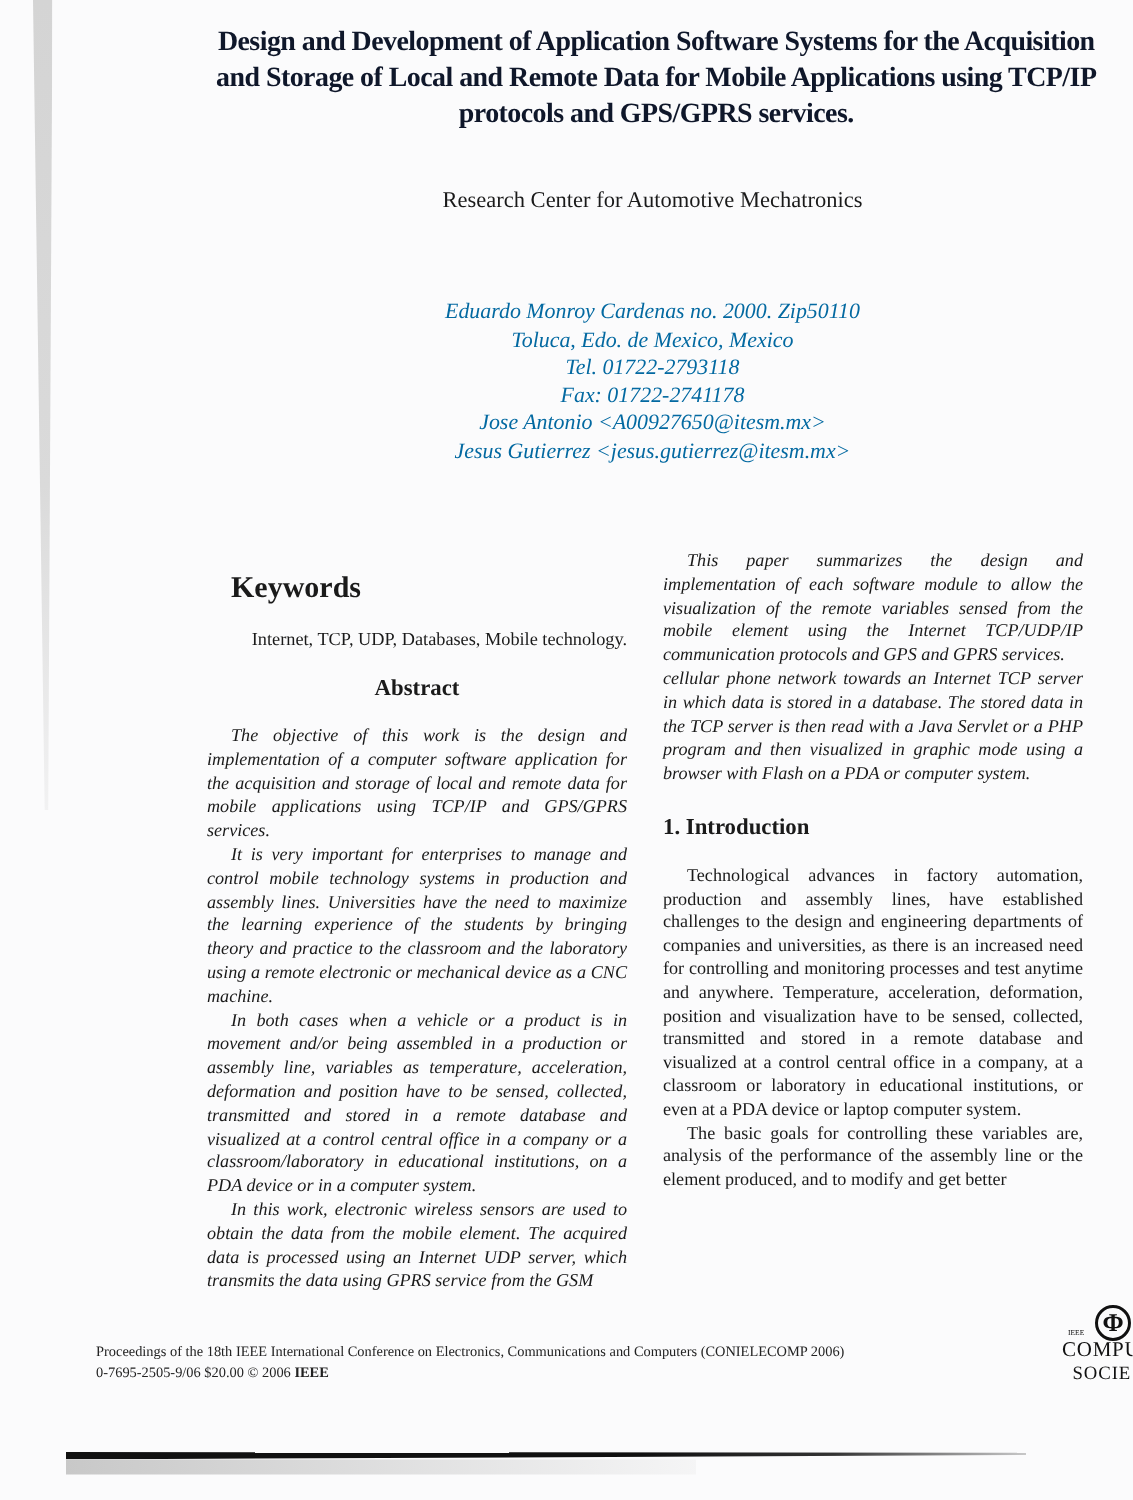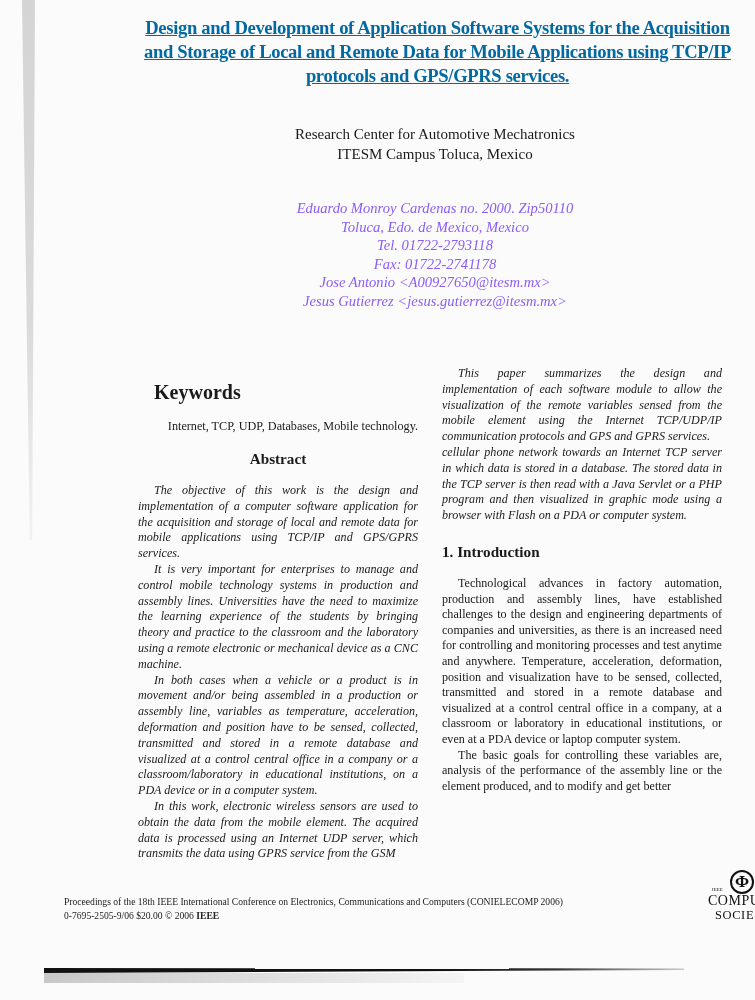--- a/index.html
+++ b/index.html
@@ -9,29 +9,29 @@
     font-family: "Liberation Serif", "DejaVu Serif", serif; color: #1a1a1a;
   }
   .scan-strip {
     position: absolute; left: 22px; top: 0; width: 13px; height: 540px;
     background: linear-gradient(to bottom, #d4d4d4 0%, #dadada 60%, rgba(220,220,220,0.3) 100%);
     clip-path: polygon(0 0, 100% 0, 78% 100%, 60% 100%);
   }
   .title {
     position: absolute; left: 135px; top: 16px; width: 605px;
     text-align: center; font-weight: bold; font-size: 18.6px; line-height: 24px;
-    letter-spacing: -0.35px; color: #0369a1; text-decoration: underline;
+    letter-spacing: -0.35px; color: #0f172a;
   }
   .authors {
     position: absolute; left: 140px; top: 125px; width: 590px;
     text-align: center; font-size: 15px; line-height: 19.5px; color: #1a1a1a;
   }
   .address {
     position: absolute; left: 200px; top: 199px; width: 470px;
-    text-align: center; font-style: italic; font-size: 14.6px; line-height: 18.6px; color: #8b5cf6;
+    text-align: center; font-style: italic; font-size: 14.6px; line-height: 18.6px; color: #0369a1;
   }
   .col { position: absolute; width: 280px; text-align: justify; }
   .col-left { left: 138px; top: 366px; }
   .col-right { left: 442px; top: 366px; }
   h2.kw { margin: 16px; font-size: 20px; font-weight: bold; line-height: 20px; }
   .kw-text { margin: 0 0 15px 16px; font-size: 12.2px; line-height: 16px; text-align: right; }
   h2.abs { margin: 11px 0 14px 0; font-size: 15.2px; font-weight: bold; text-align: center; line-height: 20px; }
   p.it {
     margin: 0; font-style: italic; font-size: 12.1px; line-height: 15.8px; text-indent: 16px;
     text-align: justify;
@@ -73,21 +73,20 @@
 <div class="scan-strip"></div>
 
 <div class="title">
   <div>Design and Development of Application Software Systems for the Acquisition</div>
   <div>and Storage of Local and Remote Data for Mobile Applications using TCP/IP</div>
   <div>protocols and GPS/GPRS services.</div>
 </div>
 
 <div class="authors">
   <div>Research Center for Automotive Mechatronics</div>
-  <div>ITESM Campus Toluca, Mexico</div>
 </div>
 
 <div class="address">
   <div>Eduardo Monroy Cardenas no. 2000. Zip50110</div>
   <div>Toluca, Edo. de Mexico, Mexico</div>
   <div>Tel. 01722-2793118</div>
   <div>Fax: 01722-2741178</div>
   <div>Jose Antonio &lt;A00927650@itesm.mx&gt;</div>
   <div>Jesus Gutierrez &lt;jesus.gutierrez@itesm.mx&gt;</div>
 </div>

